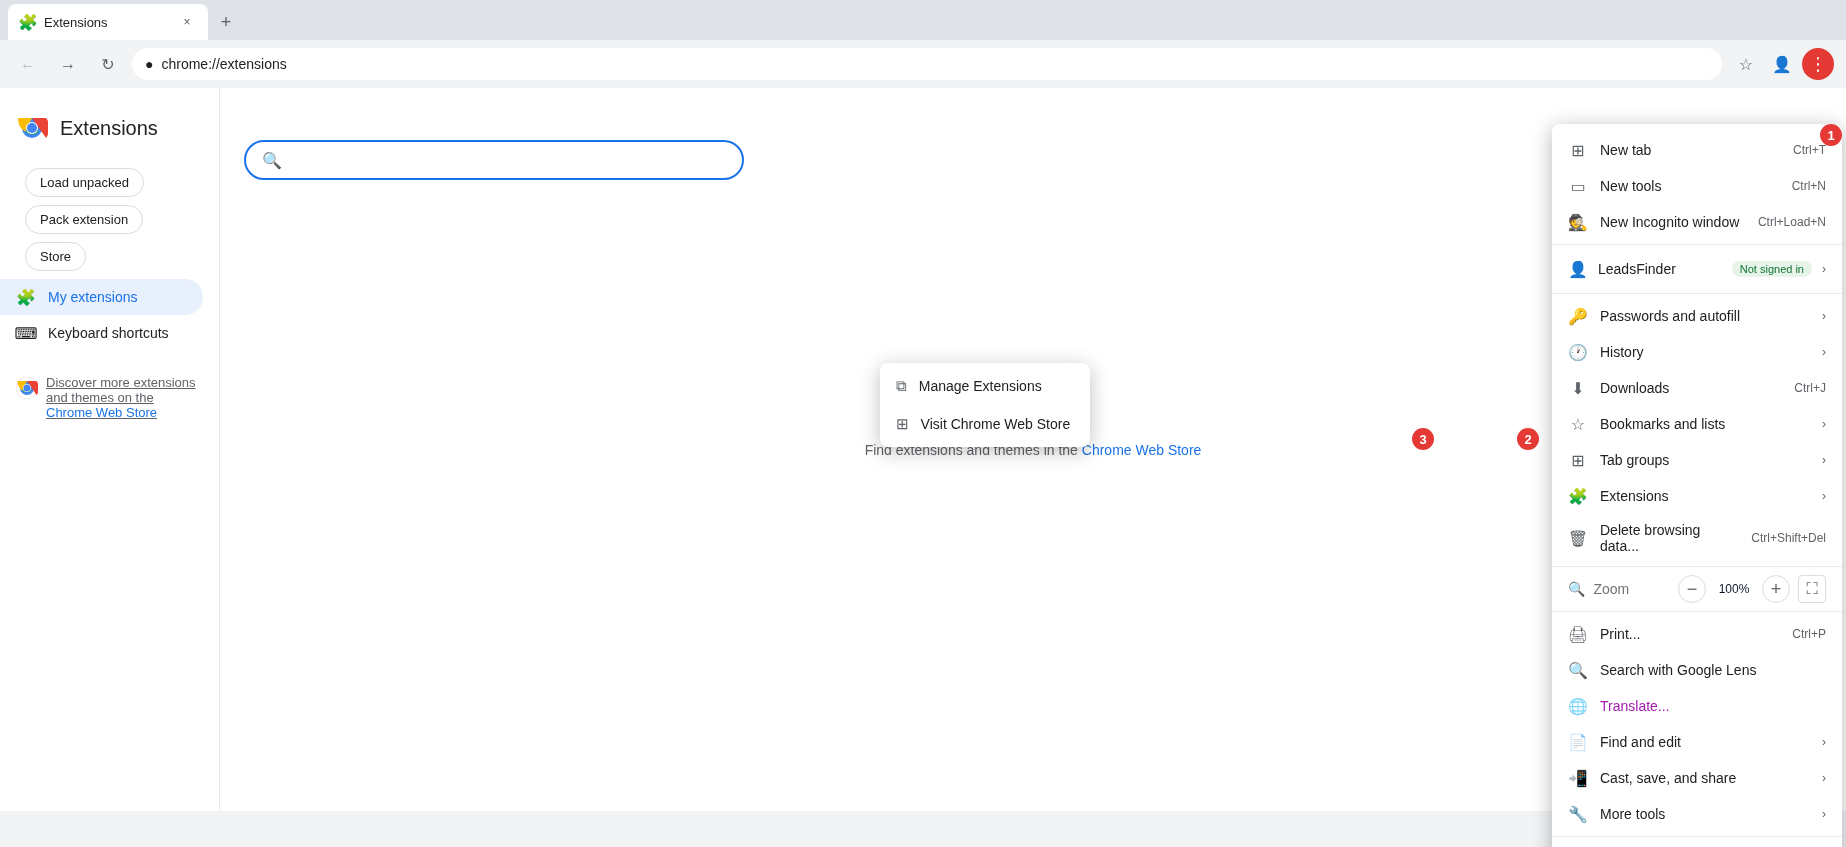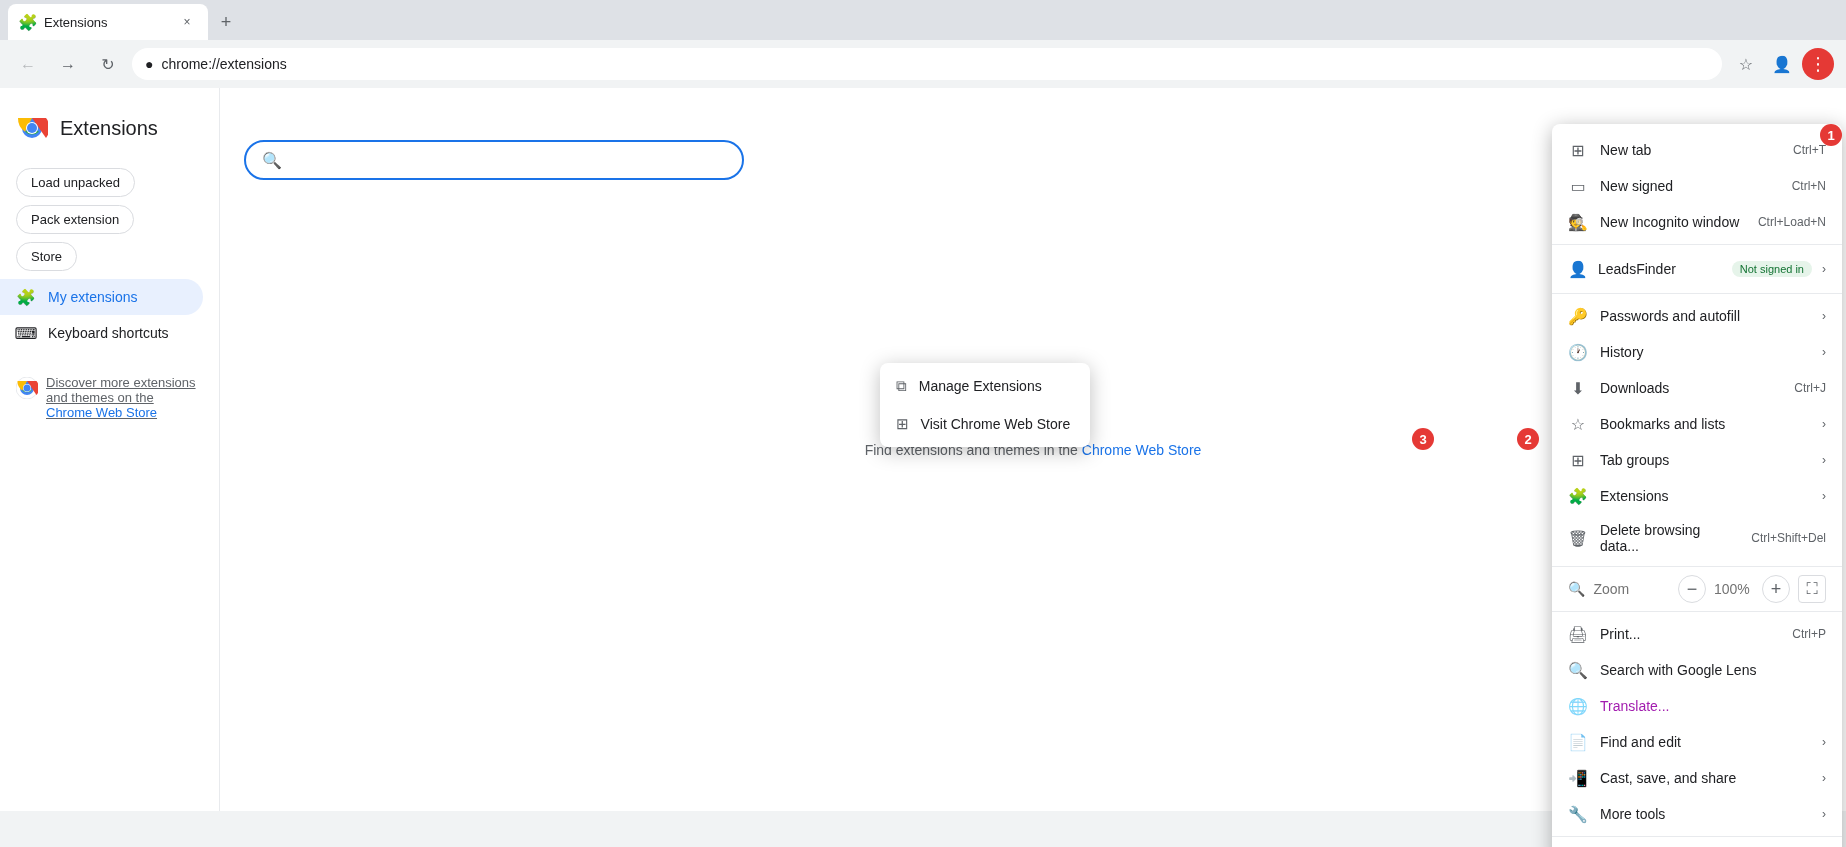--- a/index.html
+++ b/index.html
@@ -143,21 +143,21 @@
       color: #1a73e8;
     }
     .sidebar-icon {
       width: 20px; height: 20px;
       display: flex; align-items: center; justify-content: center;
       font-size: 16px;
     }
     .sidebar-action-btns {
       display: flex;
       gap: 8px;
-      padding: 8px 16px;
+      padding: 8px 25px;
       flex-wrap: wrap;
     }
     .action-btn {
       padding: 6px 14px;
       border: 1px solid #dadce0;
       border-radius: 20px;
       background: #fff;
       font-size: 13px;
       color: #202124;
       cursor: pointer;
@@ -269,21 +269,21 @@
     }
     .zoom-btn {
       width: 28px; height: 28px;
       border-radius: 50%;
       display: flex; align-items: center; justify-content: center;
       cursor: pointer;
       font-size: 18px;
       color: #5f6368;
       border: 1px solid #dadce0;
     }
-    .zoom-value { font-size: 14px; color: #737373; min-width: 40px; text-align: left; }
+    .zoom-value { font-size: 12px; color: #0f172a; min-width: 40px; text-align: center; }
     .zoom-fullscreen {
       width: 28px; height: 28px;
       display: flex; align-items: center; justify-content: center;
       cursor: pointer;
       font-size: 16px;
       color: #5f6368;
       border: 1px solid #dadce0;
       border-radius: 4px;
     }
     .submenu-item {
@@ -411,21 +411,21 @@
 <div class="chrome-menu" style="position:fixed; right:4px; top:124px; width:290px; background:#fff; border-radius:8px; box-shadow:0 4px 20px rgba(0,0,0,0.3); z-index:1000; padding:4px 0;">
 
   <div class="menu-section">
     <div class="menu-item">
       <span class="menu-icon">⊞</span>
       <span class="menu-label">New tab</span>
       <span class="menu-shortcut">Ctrl+T</span>
     </div>
     <div class="menu-item">
       <span class="menu-icon">▭</span>
-      <span class="menu-label">New signed</span>
+      <span class="menu-label">New tools</span>
       <span class="menu-shortcut">Ctrl+N</span>
     </div>
     <div class="menu-item">
       <span class="menu-icon">🕵</span>
       <span class="menu-label">New Incognito window</span>
       <span class="menu-shortcut">Ctrl+Load+N</span>
     </div>
   </div>
 
   <div class="menu-section">

